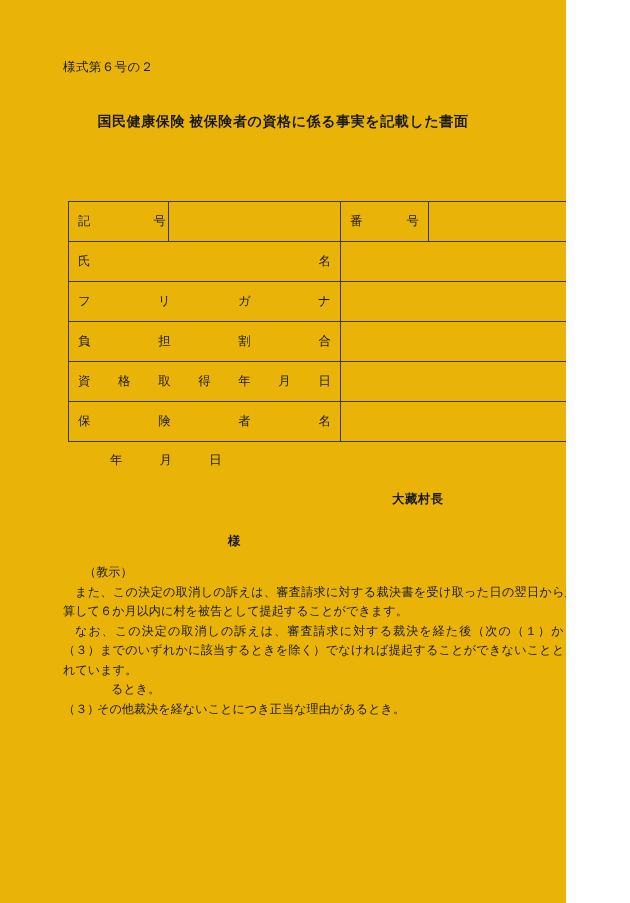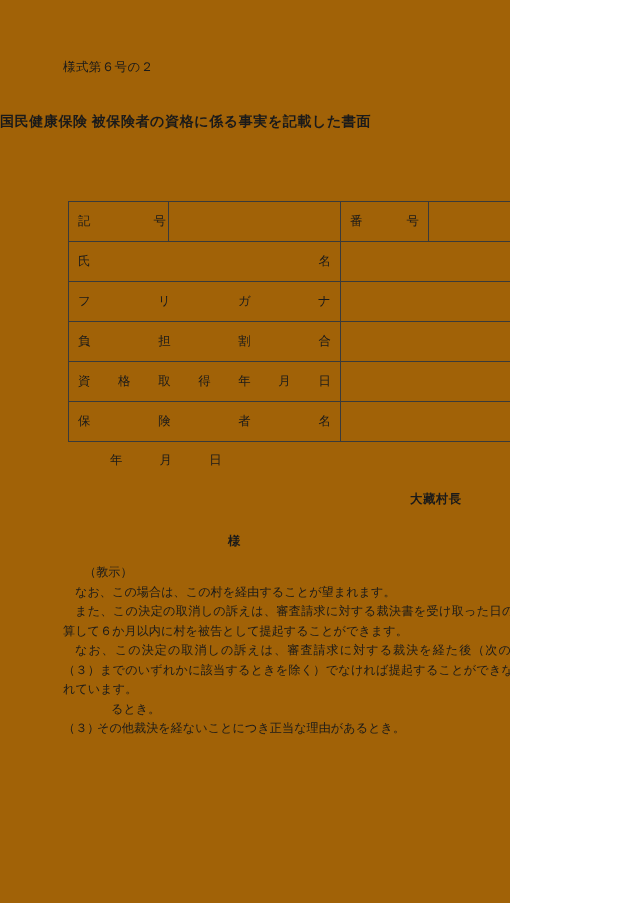--- a/index.html
+++ b/index.html
@@ -6,42 +6,42 @@
     margin: 0;
     padding: 0;
     background: #ffffff;
   }
   body {
     font-family: "Liberation Serif", "DejaVu Serif", serif;
     color: #1a1a1a;
   }
   .page {
     position: relative;
-    width: 510px;
+    width: 566px;
     height: 903px;
-    background: #a16207;
+    background: #eab308;
     overflow: hidden;
     box-sizing: border-box;
   }
 
   .form-no {
     position: absolute;
     left: 63px;
     top: 59px;
     font-size: 12.5px;
     letter-spacing: 0.4px;
     white-space: nowrap;
   }
 
   .doc-title {
     position: absolute;
     left: 0;
     right: 0;
     top: 113px;
-    text-align: left;
+    text-align: center;
     font-size: 14px;
     font-weight: bold;
     letter-spacing: 0.6px;
     white-space: nowrap;
   }
 
   .intro {
     position: absolute;
     left: 63px;
     top: 154px;
@@ -88,21 +88,21 @@
     position: absolute;
     left: 110px;
     top: 452px;
     font-size: 12.4px;
     white-space: nowrap;
     text-align: center;
   }
 
   .issuer {
     position: absolute;
-    left: 410px;
+    left: 392px;
     top: 491px;
     font-size: 12.4px;
     font-weight: bold;
     letter-spacing: 0.5px;
     white-space: nowrap;
   }
 
   .addressee {
     position: absolute;
     left: 228px;
@@ -202,21 +202,20 @@
   <div class="date-line">年　　　月　　　日</div>
 
   <div class="issuer">大藏村長</div>
 
   <div class="addressee">様</div>
 
   <div class="notice">
     <div class="notice-heading">（教示）</div>
 
 
-    <p>なお、この場合は、この村を経由することが望まれます。</p>
 
     <p>また、この決定の取消しの訴えは、審査請求に対する裁決書を受け取った日の翌日から起算して６か月以内に村を被告として提起することができます。</p>
 
     <p>なお、この決定の取消しの訴えは、審査請求に対する裁決を経た後（次の（１）から（３）までのいずれかに該当するときを除く）でなければ提起することができないこととされています。</p>
 
     <div class="numbered">
 
       <p class="cont">るとき。</p>
 
       <p><span class="marker">（３）</span><span>その他裁決を経ないことにつき正当な理由があるとき。</span></p>

